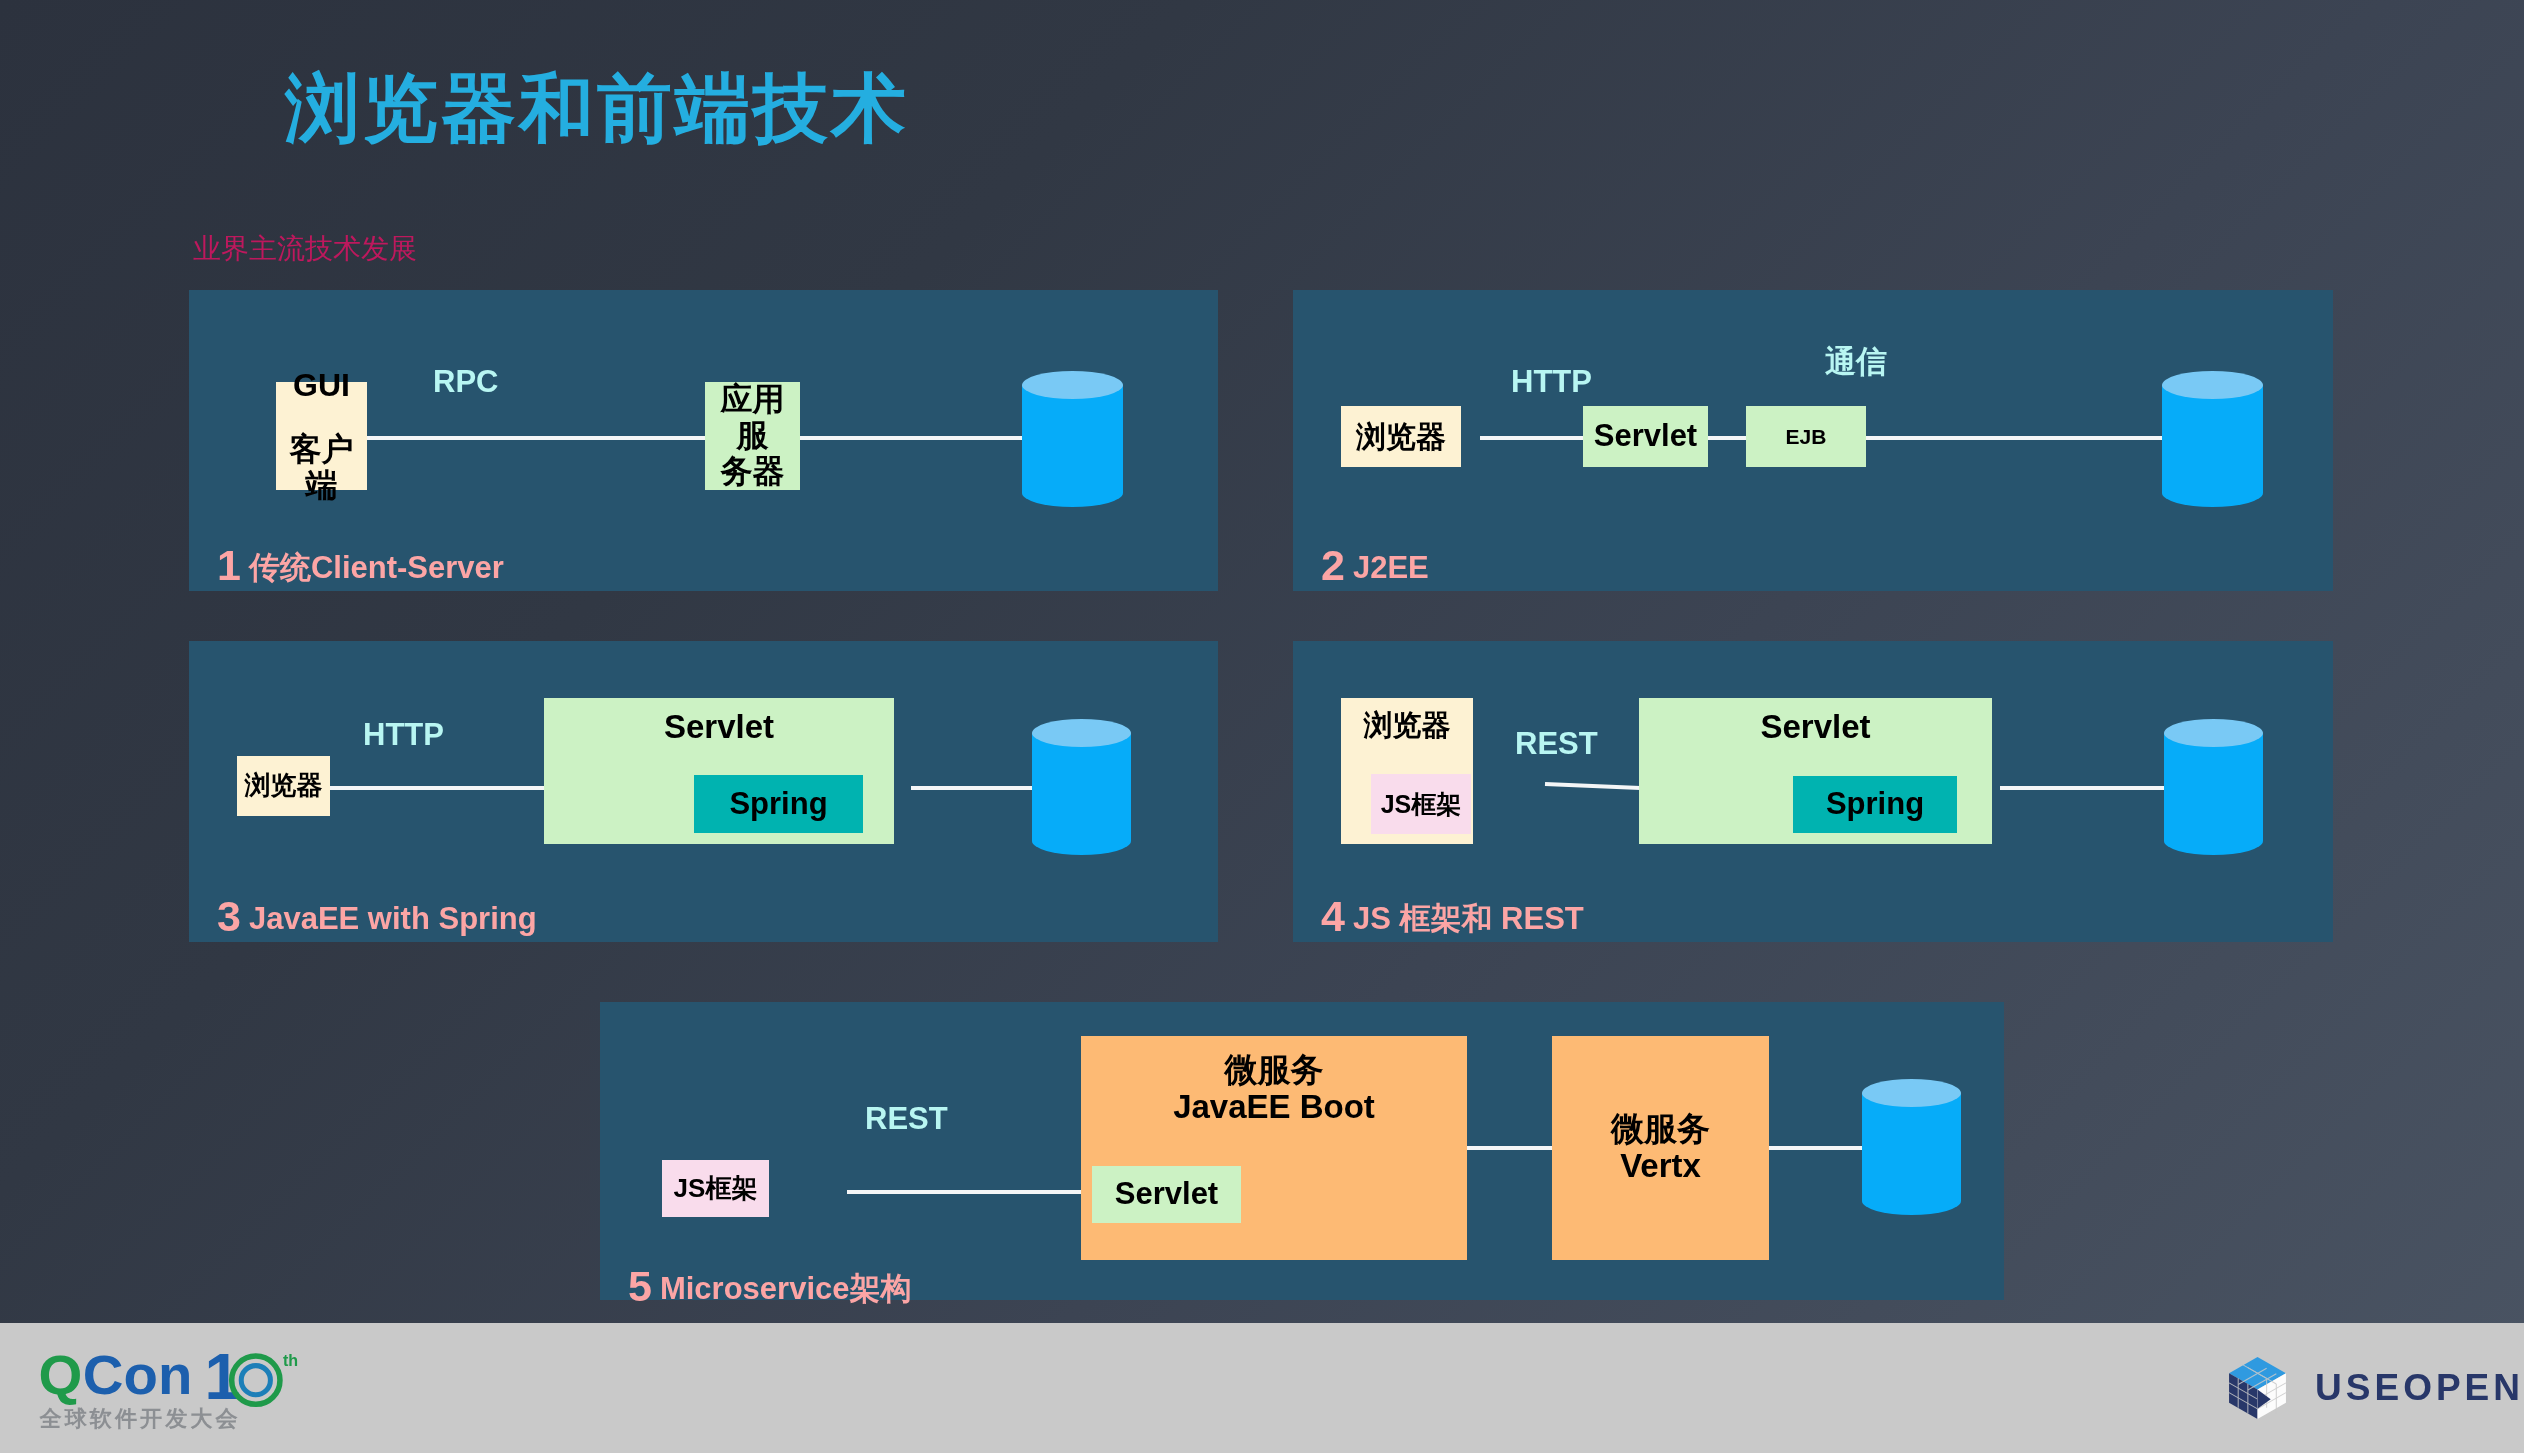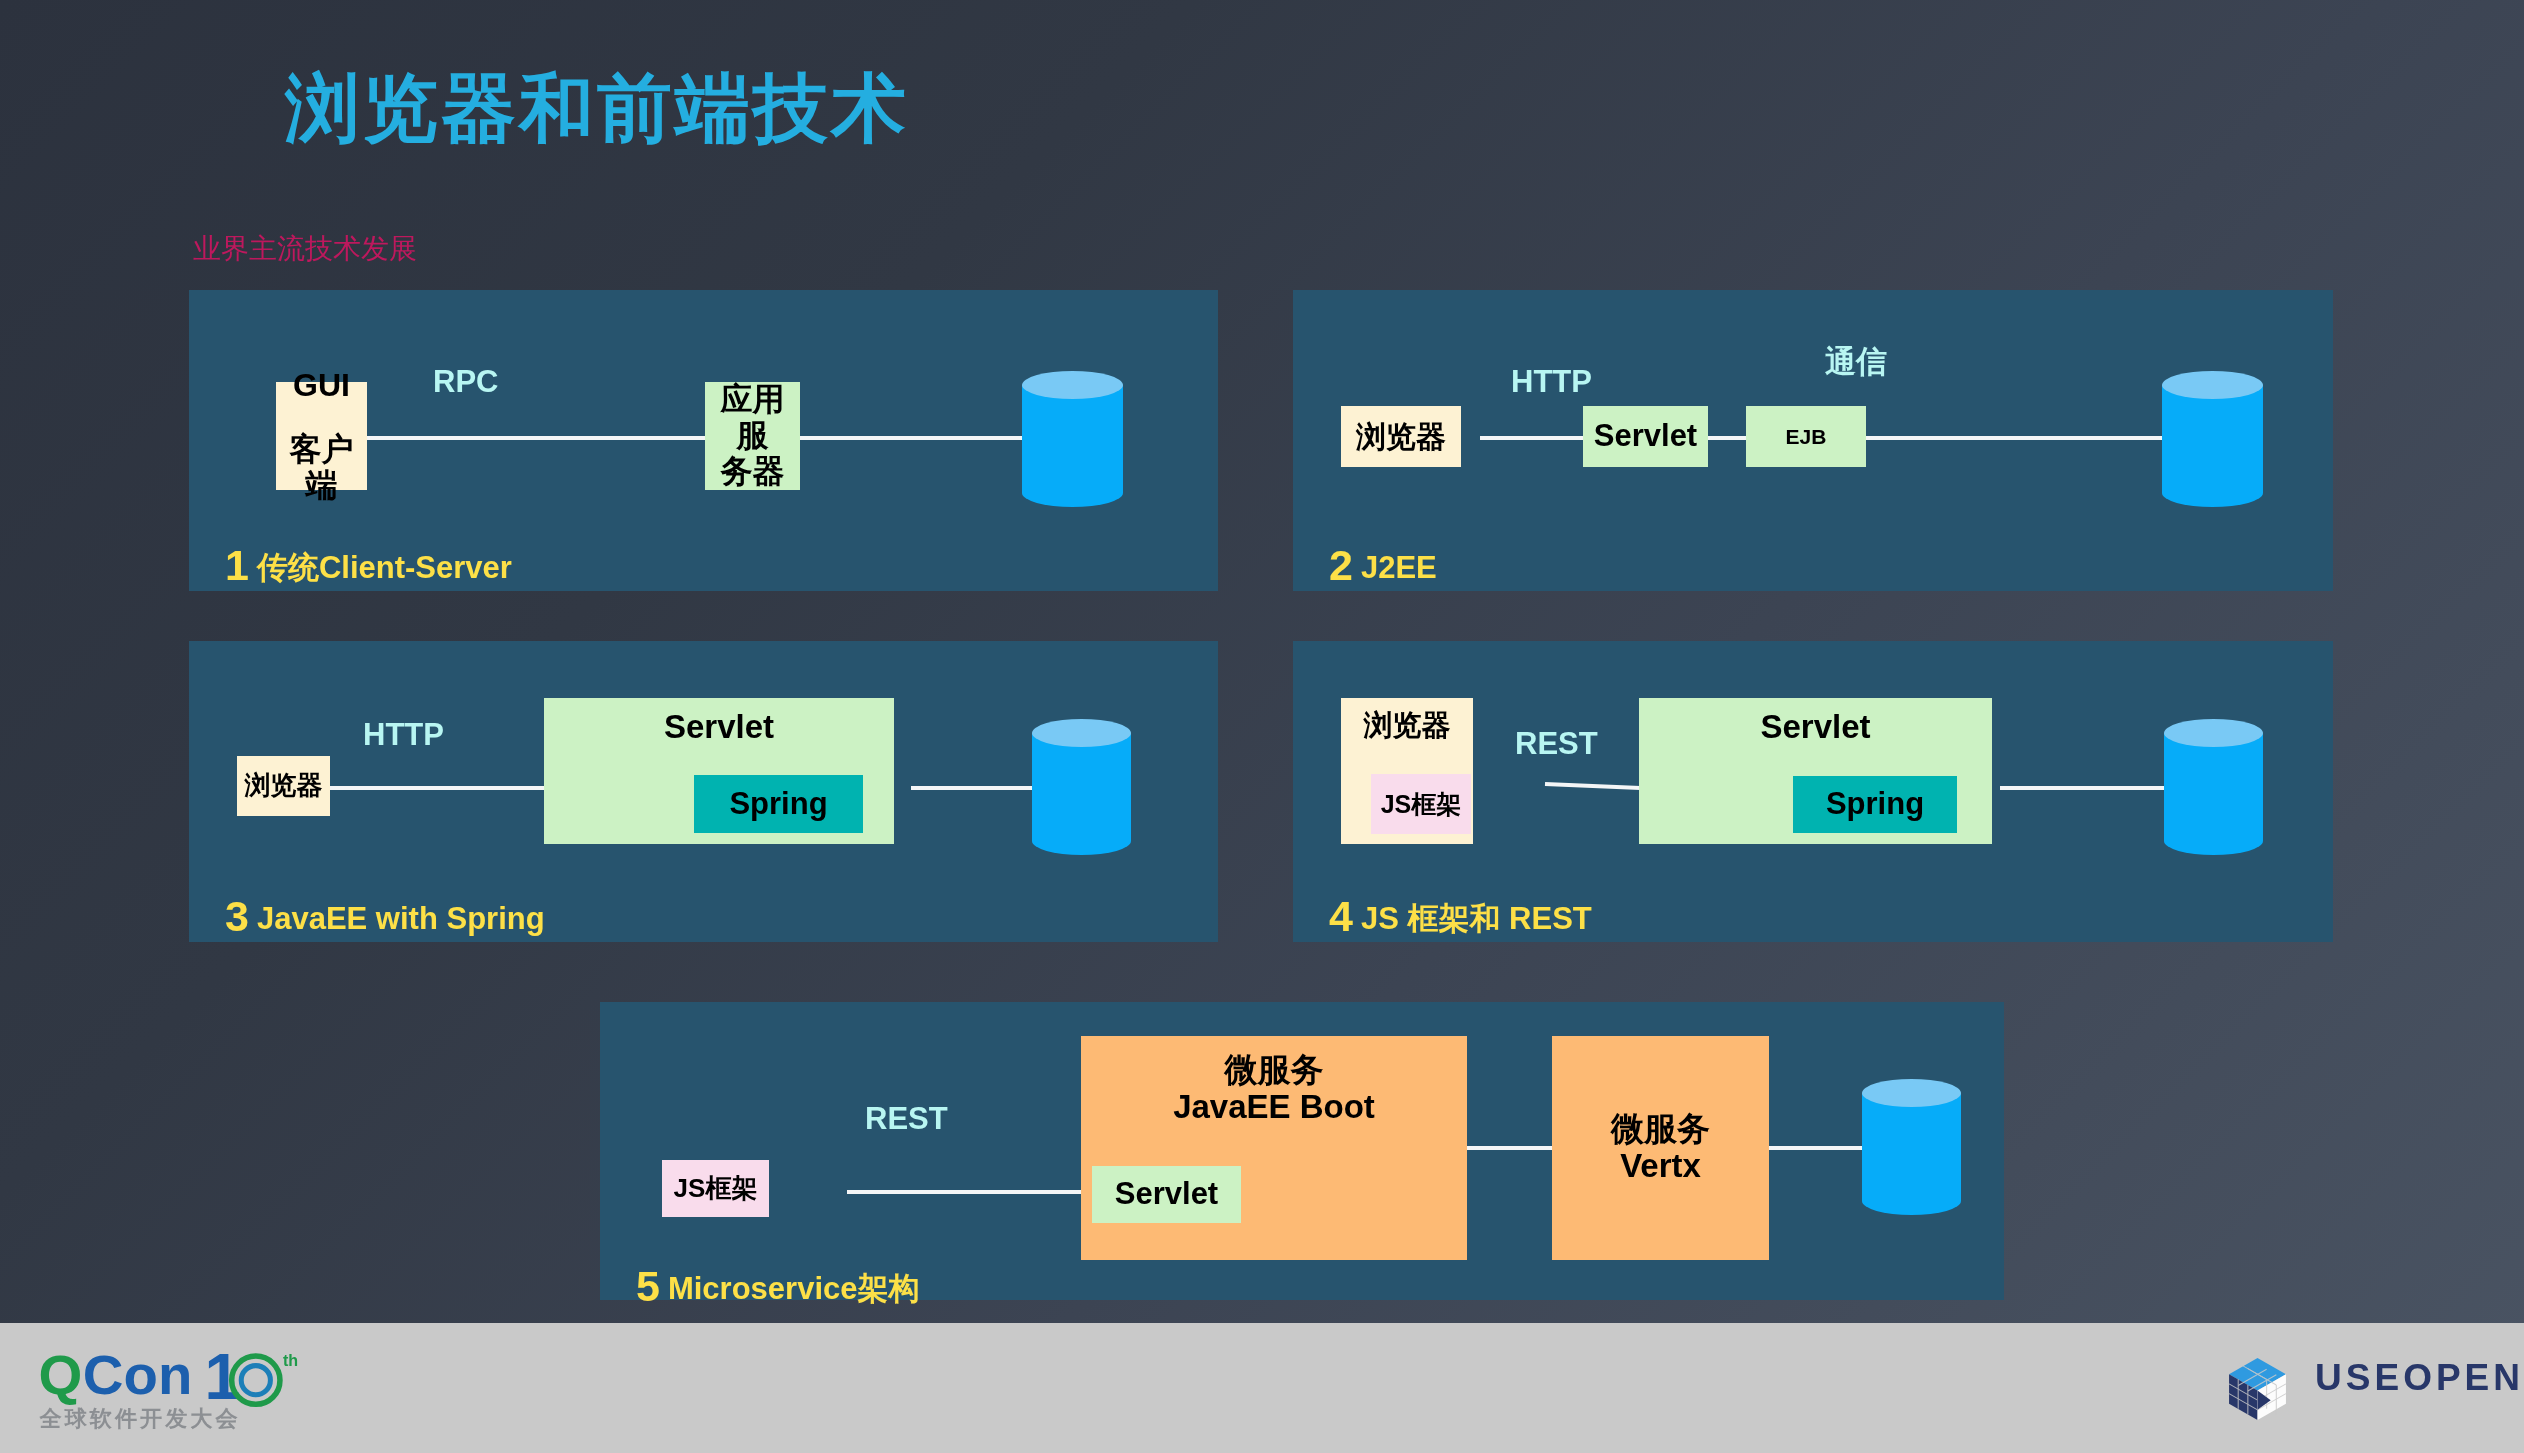--- a/index.html
+++ b/index.html
@@ -22,22 +22,22 @@
   }
   
   .panel{position:absolute;background:#27546e;}
   #panel-1{left:189px;top:290px;width:1029px;height:301px;}
   #panel-2{left:1293px;top:290px;width:1040px;height:301px;}
   #panel-3{left:189px;top:641px;width:1029px;height:301px;}
   #panel-4{left:1293px;top:641px;width:1040px;height:301px;}
   #panel-5{left:600px;top:1002px;width:1404px;height:298px;}
 
   .panel-caption{
-    position:absolute;bottom:4px;left:36px;
-    color:#fde047;font-weight:700;white-space:nowrap;
+    position:absolute;bottom:4px;left:28px;
+    color:#fca5a5;font-weight:700;white-space:nowrap;
     line-height:1;font-size:31px;
   }
   .panel-caption .num{font-size:43px;font-weight:700;margin-right:8px;vertical-align:-2px;}
 
   
   .node{
     position:absolute;display:flex;flex-direction:column;
     align-items:center;justify-content:center;
     color:#000;font-weight:700;line-height:1.12;
     text-align:center;box-sizing:border-box;z-index:5;
@@ -59,21 +59,21 @@
 
   
   .cyl{position:absolute;z-index:4;}
   .cyl .body{position:absolute;left:0;right:0;top:14px;bottom:14px;background:#06acf9;}
   .cyl .top{position:absolute;left:0;right:0;top:0;height:28px;border-radius:50%;background:#79c9f5;}
   .cyl .bot{position:absolute;left:0;right:0;bottom:0;height:28px;border-radius:50%;background:#06acf9;}
 
   
   #footer-bar{position:absolute;left:0;bottom:0;width:2585px;height:131px;background:#c9c9c9;}
   #qcon-logo{position:absolute;left:38px;bottom:24px;height:86px;}
-  #useopen-logo{position:absolute;right:61px;bottom:36px;height:61px;display:flex;gap:27px;}
+  #useopen-logo{position:absolute;right:61px;bottom:36px;height:61px;display:flex;align-items:center;gap:27px;}
   #useopen-text{font-size:37px;font-weight:700;color:#283769;letter-spacing:4px;}
 </style>
 </head>
 <body>
 
 <div id="slide-title">浏览器和前端技术</div>
 <div id="slide-subtitle">业界主流技术发展</div>
 
 <div class="panel" id="panel-1">
   <div class="link" style="left:174px;top:146px;width:717px;"></div>

